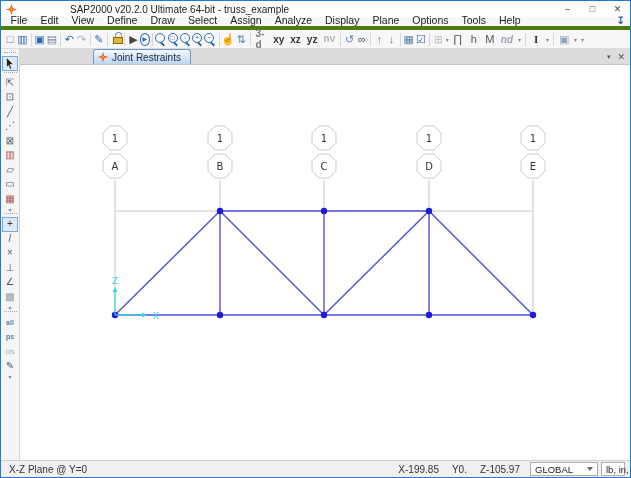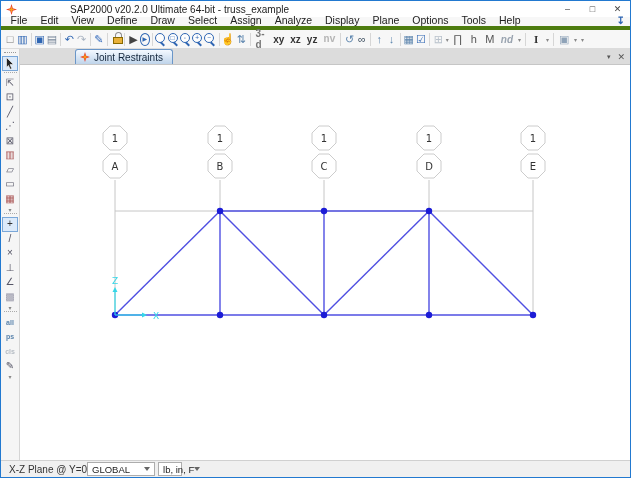--- a/index.html
+++ b/index.html
@@ -44,21 +44,21 @@
         flex-direction:column;align-items:center;padding-top:1px;}
   .grip{width:12px;height:3px;border-top:1px dotted #999;margin:2px 0 1px 0;}
   .rail-item{width:16px;height:14.5px;display:flex;align-items:center;justify-content:center;font-size:10px;
              line-height:1;flex:0 0 auto;}
   .rail-item.tiny{font-size:7px;font-weight:bold;}
   .rail-item.active{border:1px solid #7aa7d8;background:#dceafa;}
   .vsep{width:13px;height:3px;border-top:1px dotted #aaa;margin:1px 0;flex:0 0 auto;}
   .rail .dd{height:6px;}
   .workspace{flex:1;display:flex;flex-direction:column;min-width:0;}
   .tabbar{height:16px;flex:0 0 auto;background:#dcdcdc;display:flex;align-items:flex-end;
-          padding-left:55px;border-bottom:1px solid #c6c6c6;}
+          padding-left:73px;border-bottom:1px solid #c6c6c6;}
   .tab{height:15px;display:flex;align-items:center;gap:4px;padding:0 9px 0 4px;
        background:linear-gradient(#f4f9ff,#bfd4ea);border:1px solid #6a96c8;border-bottom:none;
        border-radius:3px 3px 0 0;font-size:10px;color:#14273d;white-space:nowrap;}
   .tab-controls{margin-left:auto;display:flex;align-items:center;margin-right:5px;gap:7px;color:#555;
                 font-size:9px;height:100%;}
   .tab-controls .tc-dd{font-size:7px;}
   .canvas{flex:1;background:#fff;position:relative;min-height:0;}
   .canvas svg{position:absolute;inset:0;width:100%;height:100%;}
   .canvas text{font-family:"DejaVu Sans",sans-serif;}
   
@@ -290,20 +290,25 @@
             <line x1="95" y1="250" x2="123" y2="250" stroke="#35d7e8" stroke-width="1.2"></line>
             <polygon points="127,250 122,247.5 122,252.5" fill="#35d7e8"></polygon>
             <text x="136" y="253.5" text-anchor="middle" font-size="9" fill="#35d7e8">X</text>
           </svg>
         </div>
     </div>
   </div>
 
   <div class="statusbar">
     <span class="sb-left">X-Z Plane @ Y=0</span>
+    <div class="sb-coords">
+      <span>X-199.85</span>
+      <span>Y0.</span>
+      <span>Z-105.97</span>
+    </div>
     <div class="sbselect csys">
       <span>GLOBAL</span>
       <span class="caret"></span>
     </div>
     <div class="sbselect units">
       <span>lb, in, F</span>
       <span class="caret"></span>
     </div>
   </div>
 

